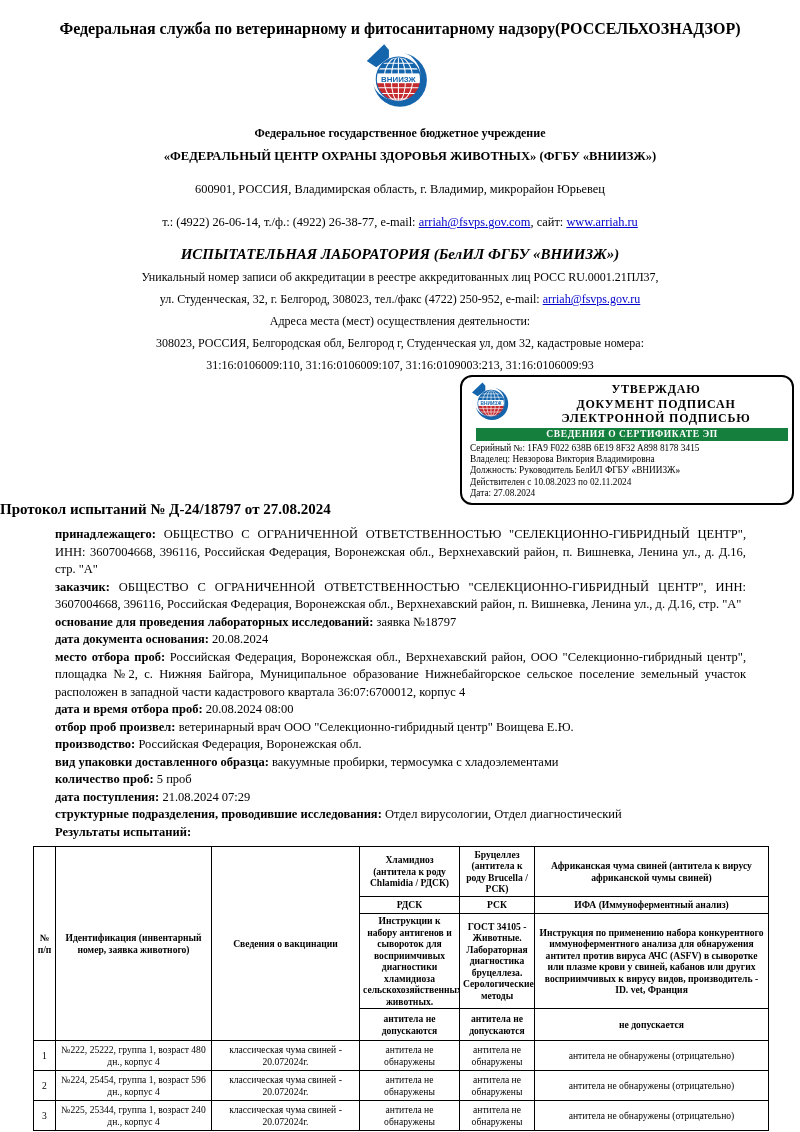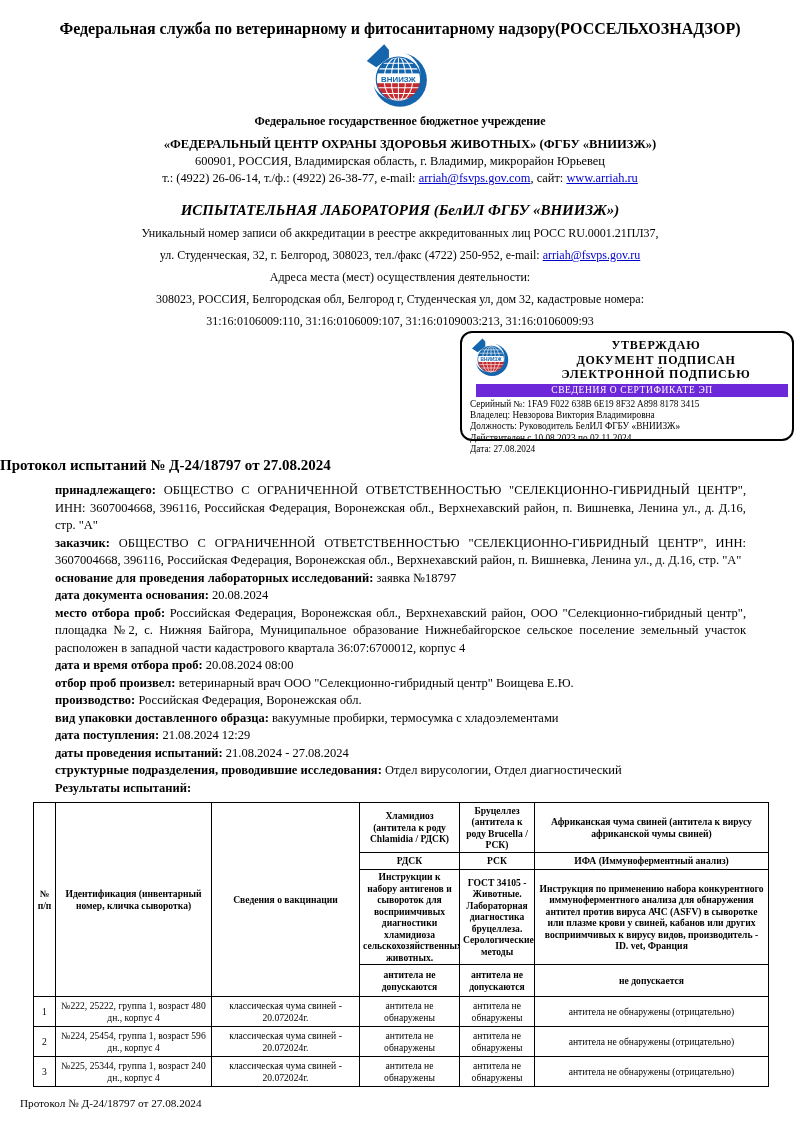--- a/index.html
+++ b/index.html
@@ -3,36 +3,36 @@
 <meta charset="utf-8">
 <style>
   html,body{margin:0;padding:0;}
   body{
     width:800px;height:1132px;background:#fff;color:#000;
     font-family:"Liberation Serif",serif;position:relative;overflow:hidden;
   }
   .center{text-align:center;}
   .agency{padding-top:20px;font-weight:bold;font-size:16px;}
   .logo-main{display:block;margin:4px auto 0;}
-  .org-type{font-weight:bold;font-size:12px;margin-top:4px;}
+  .org-type{font-weight:bold;font-size:12px;margin-top:16px;}
   .org-name{font-weight:bold;font-size:12.6px;margin-top:8px;margin-left:20px;}
-  .hline{font-size:12.4px;margin-top:2px;}
+  .hline{font-size:12.4px;margin-top:18px;}
   .lab-name{font-weight:bold;font-size:15px;margin-top:16px;font-style:italic;}
   .lab-line{font-size:12px;margin-top:7px;}
   a.doclink{color:#0000cc;text-decoration:underline;cursor:pointer;}
   .stamp-zone{position:relative;height:122px;}
   .stamp{
-    position:absolute;top:2px;right:6px;width:334px;height:110px;
+    position:absolute;top:2px;right:6px;width:334px;height:130px;
     border:2px solid #000;border-radius:12px;box-sizing:border-box;background:#fff;
   }
   .stamp-logo{position:absolute;left:6px;top:4px;}
   .stamp-title{margin-left:58px;text-align:center;font-size:12px;font-weight:bold;
     letter-spacing:0.8px;line-height:14.5px;padding-top:5px;}
-  .stamp-bar{margin:2px 4px 2px 14px;background:#6d28d9;color:#fff;text-align:center;
-    font-size:9.5px;font-weight:normal;letter-spacing:0.6px;line-height:13px;height:13px;}
+  .stamp-bar{margin:2px 4px 2px 14px;background:#15803d;color:#fff;text-align:center;
+    font-size:9.5px;font-weight:bold;letter-spacing:0.6px;line-height:13px;height:13px;}
   .stamp-cert{margin-left:8px;font-size:9.3px;line-height:11.4px;}
   .doc-title{font-weight:bold;font-size:15px;text-align:left;margin:6px 0 8px;}
   .details{margin:0 54px 0 55px;font-size:12.5px;line-height:17.5px;text-align:justify;}
   .details p{margin:0;}
   .details b{font-weight:bold;}
   .results-label{font-weight:bold;}
   table.res{border-collapse:collapse;margin:5px 0 0 33px;width:735px;
     font-size:9.6px;line-height:1.2;table-layout:fixed;}
   table.res td{border:1.2px solid #000;text-align:center;vertical-align:middle;
     padding:1px 3px;overflow:hidden;}
@@ -125,39 +125,39 @@
 <div class="details">
   <p><b>принадлежащего:</b> <span>ОБЩЕСТВО С ОГРАНИЧЕННОЙ ОТВЕТСТВЕННОСТЬЮ "СЕЛЕКЦИОННО-ГИБРИДНЫЙ ЦЕНТР", ИНН: 3607004668, 396116, Российская Федерация, Воронежская обл., Верхнехавский район, п. Вишневка, Ленина ул., д. Д.16, стр. "А"</span></p>
   <p><b>заказчик:</b> <span>ОБЩЕСТВО С ОГРАНИЧЕННОЙ ОТВЕТСТВЕННОСТЬЮ "СЕЛЕКЦИОННО-ГИБРИДНЫЙ ЦЕНТР", ИНН: 3607004668, 396116, Российская Федерация, Воронежская обл., Верхнехавский район, п. Вишневка, Ленина ул., д. Д.16, стр. "А"</span></p>
   <p><b>основание для проведения лабораторных исследований:</b> <span>заявка №18797</span></p>
   <p><b>дата документа основания:</b> <span>20.08.2024</span></p>
   <p><b>место отбора проб:</b> <span>Российская Федерация, Воронежская обл., Верхнехавский район, ООО "Селекционно-гибридный центр", площадка №2, с. Нижняя Байгора, Муниципальное образование Нижнебайгорское сельское поселение земельный участок расположен в западной части кадастрового квартала 36:07:6700012, корпус 4</span></p>
   <p><b>дата и время отбора проб:</b> <span>20.08.2024 08:00</span></p>
   <p><b>отбор проб произвел:</b> <span>ветеринарный врач ООО "Селекционно-гибридный центр" Воищева Е.Ю.</span></p>
   <p><b>производство:</b> <span>Российская Федерация, Воронежская обл.</span></p>
   <p><b>вид упаковки доставленного образца:</b> <span>вакуумные пробирки, термосумка с хладоэлементами</span></p>
-  <p><b>дата поступления:</b> <span>21.08.2024 12:29</span></p>
-  <p><b>даты проведения испытаний:</b> <span>21.08.2024 - 27.08.2024</span></p>
+  <p><b>количество проб:</b> <span>5 проб</span></p>
+  <p><b>дата поступления:</b> <span>21.08.2024 07:29</span></p>
   <p><b>структурные подразделения, проводившие исследования:</b> <span>Отдел вирусологии, Отдел диагностический</span></p>
   <p class="results-label">Результаты испытаний:</p>
 </div>
 
 <table class="res">
   <colgroup>
     <col style="width:22px">
       <col style="width:156px">
       <col style="width:148px">
     <col style="width:100px">
       <col style="width:75px">
       <col style="width:234px">
   </colgroup>
   <tbody>
   <tr class="r-disease">
     <td class="th" rowspan="4">№ п/п</td>
-    <td class="th" rowspan="4">Идентификация (инвентарный номер, кличка сыворотка)</td>
+    <td class="th" rowspan="4">Идентификация (инвентарный номер, заявка животного)</td>
     <td class="th" rowspan="4">Сведения о вакцинации</td>
     <td class="th">Хламидиоз (антитела к роду Chlamidia / РДСК)</td>
     <td class="th">Бруцеллез (антитела к роду Brucella / РСК)</td>
     <td class="th">Африканская чума свиней (антитела к вирусу африканской чумы свиней)</td>
   </tr>
   <tr class="r-method">
     <td class="th">РДСК</td>
     <td class="th">РСК</td>
     <td class="th">ИФА (Иммуноферментный анализ)</td>
   </tr>

